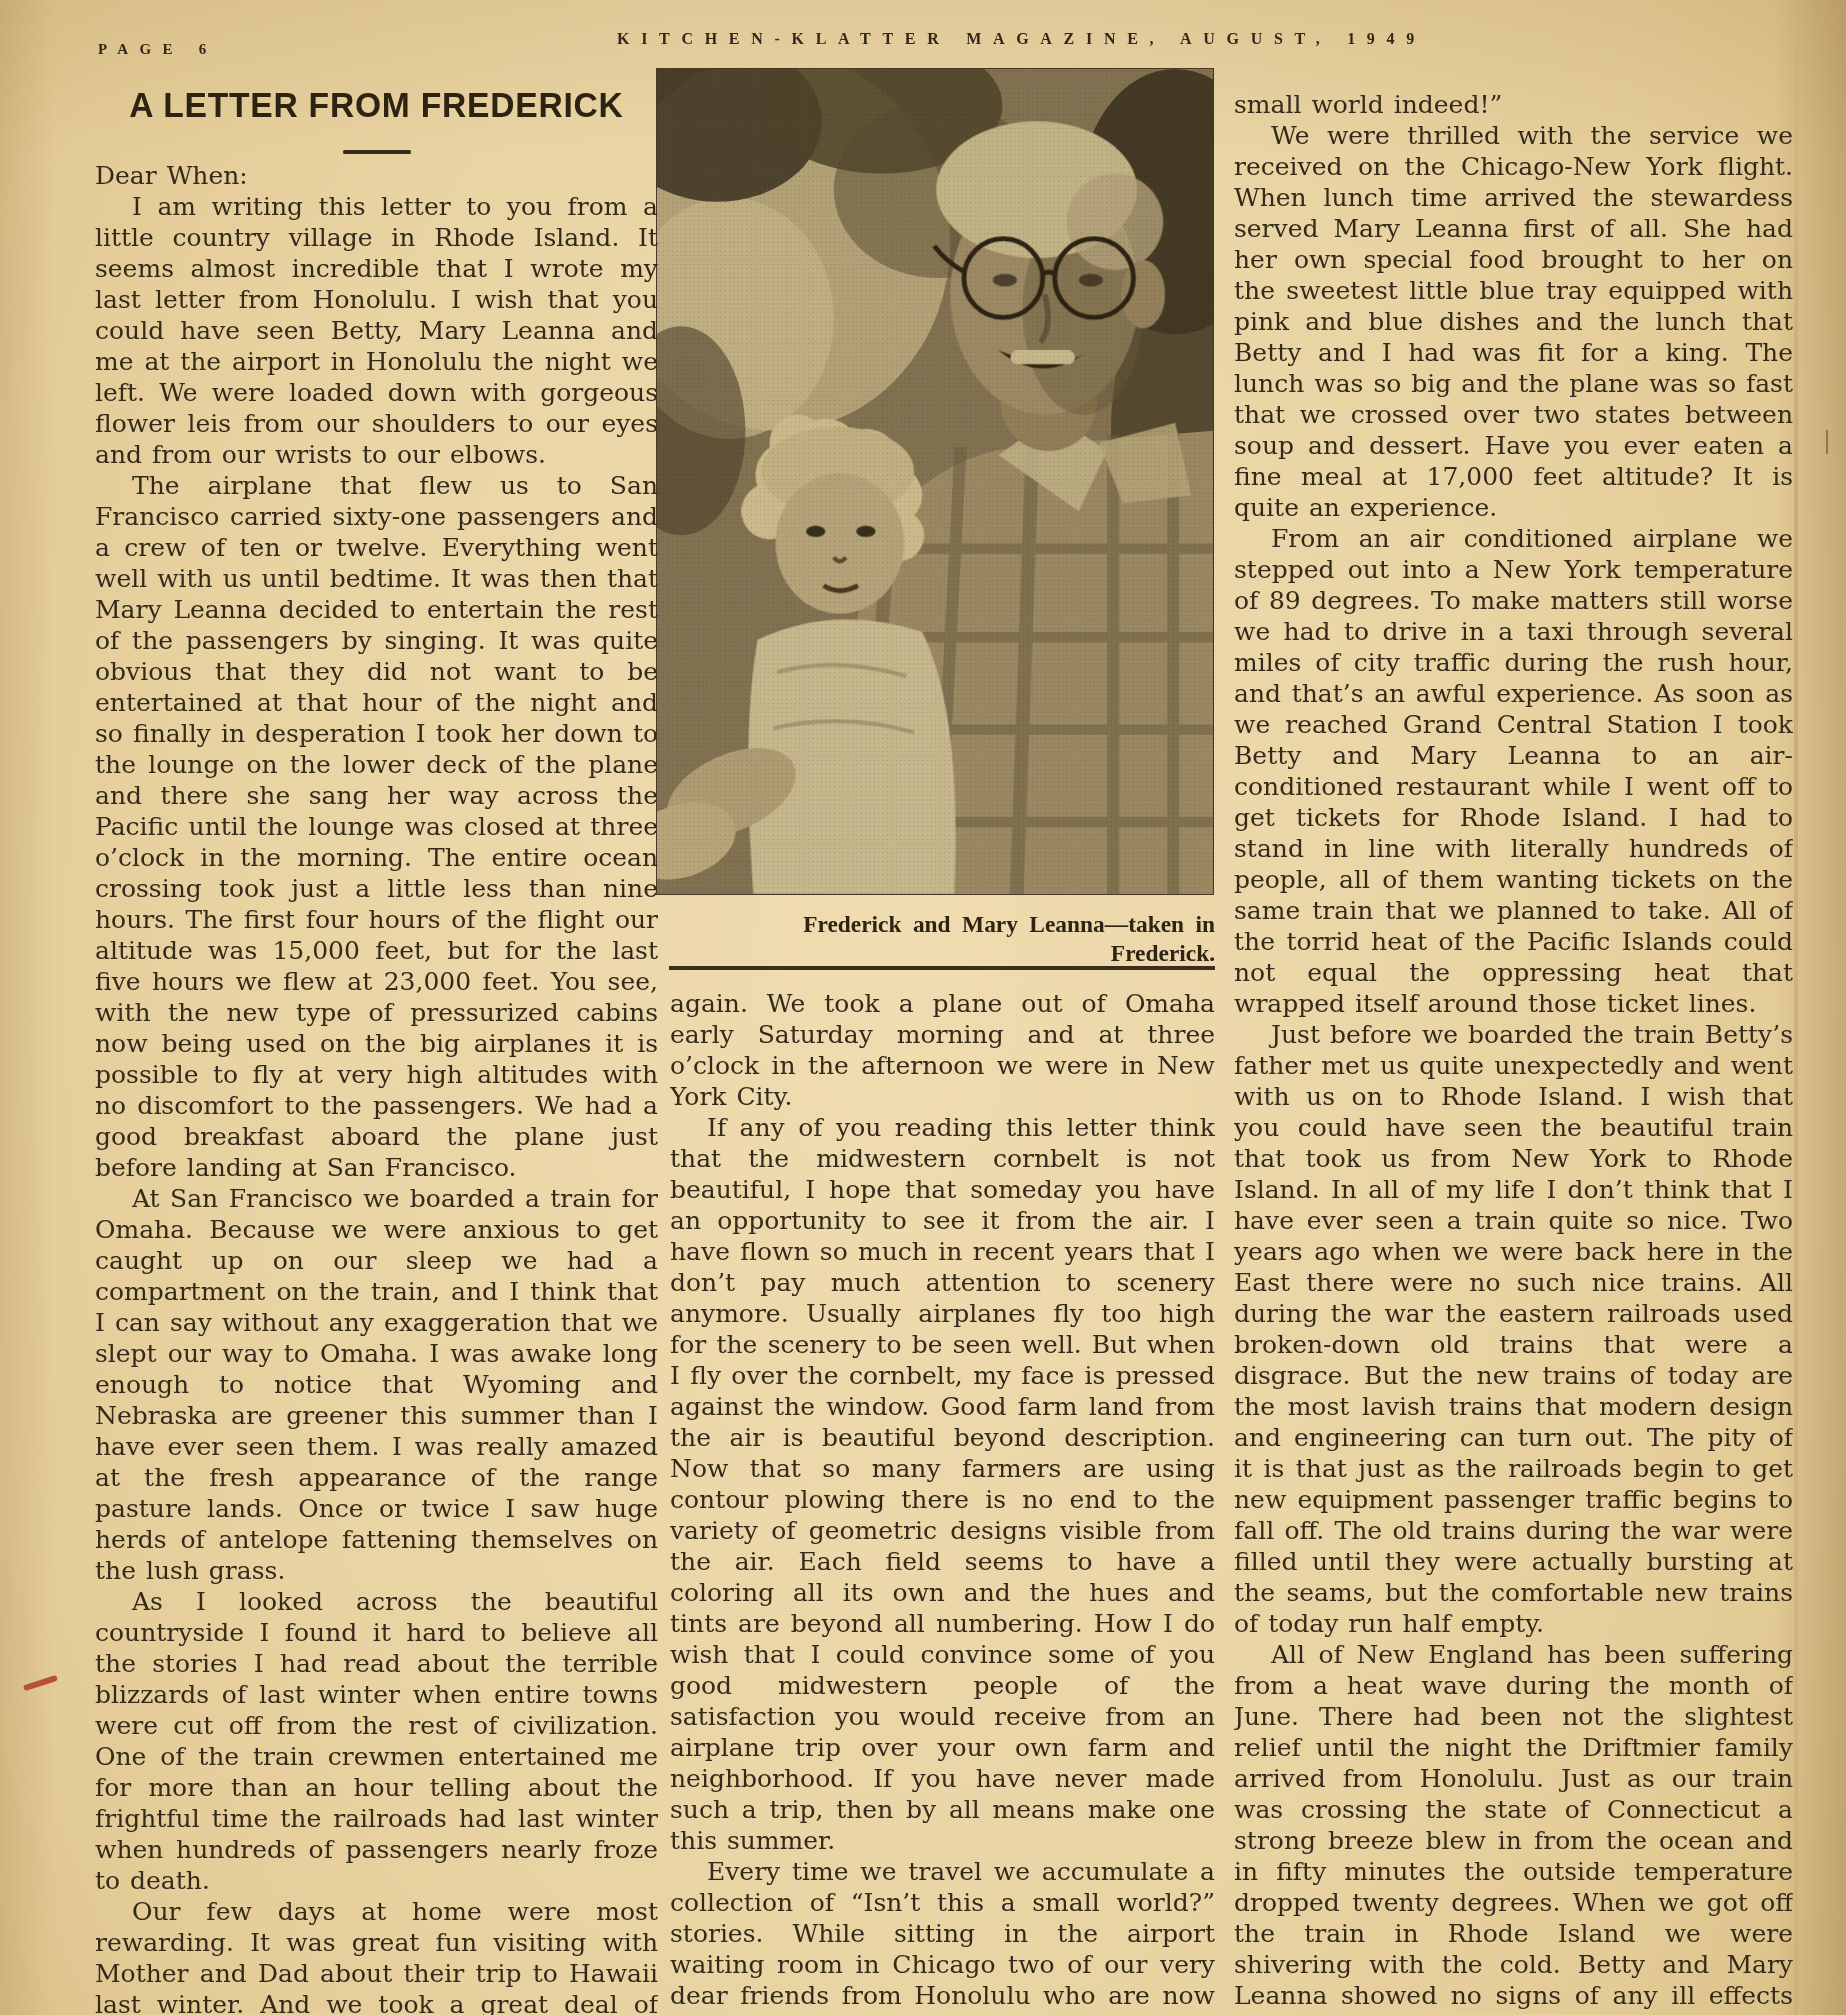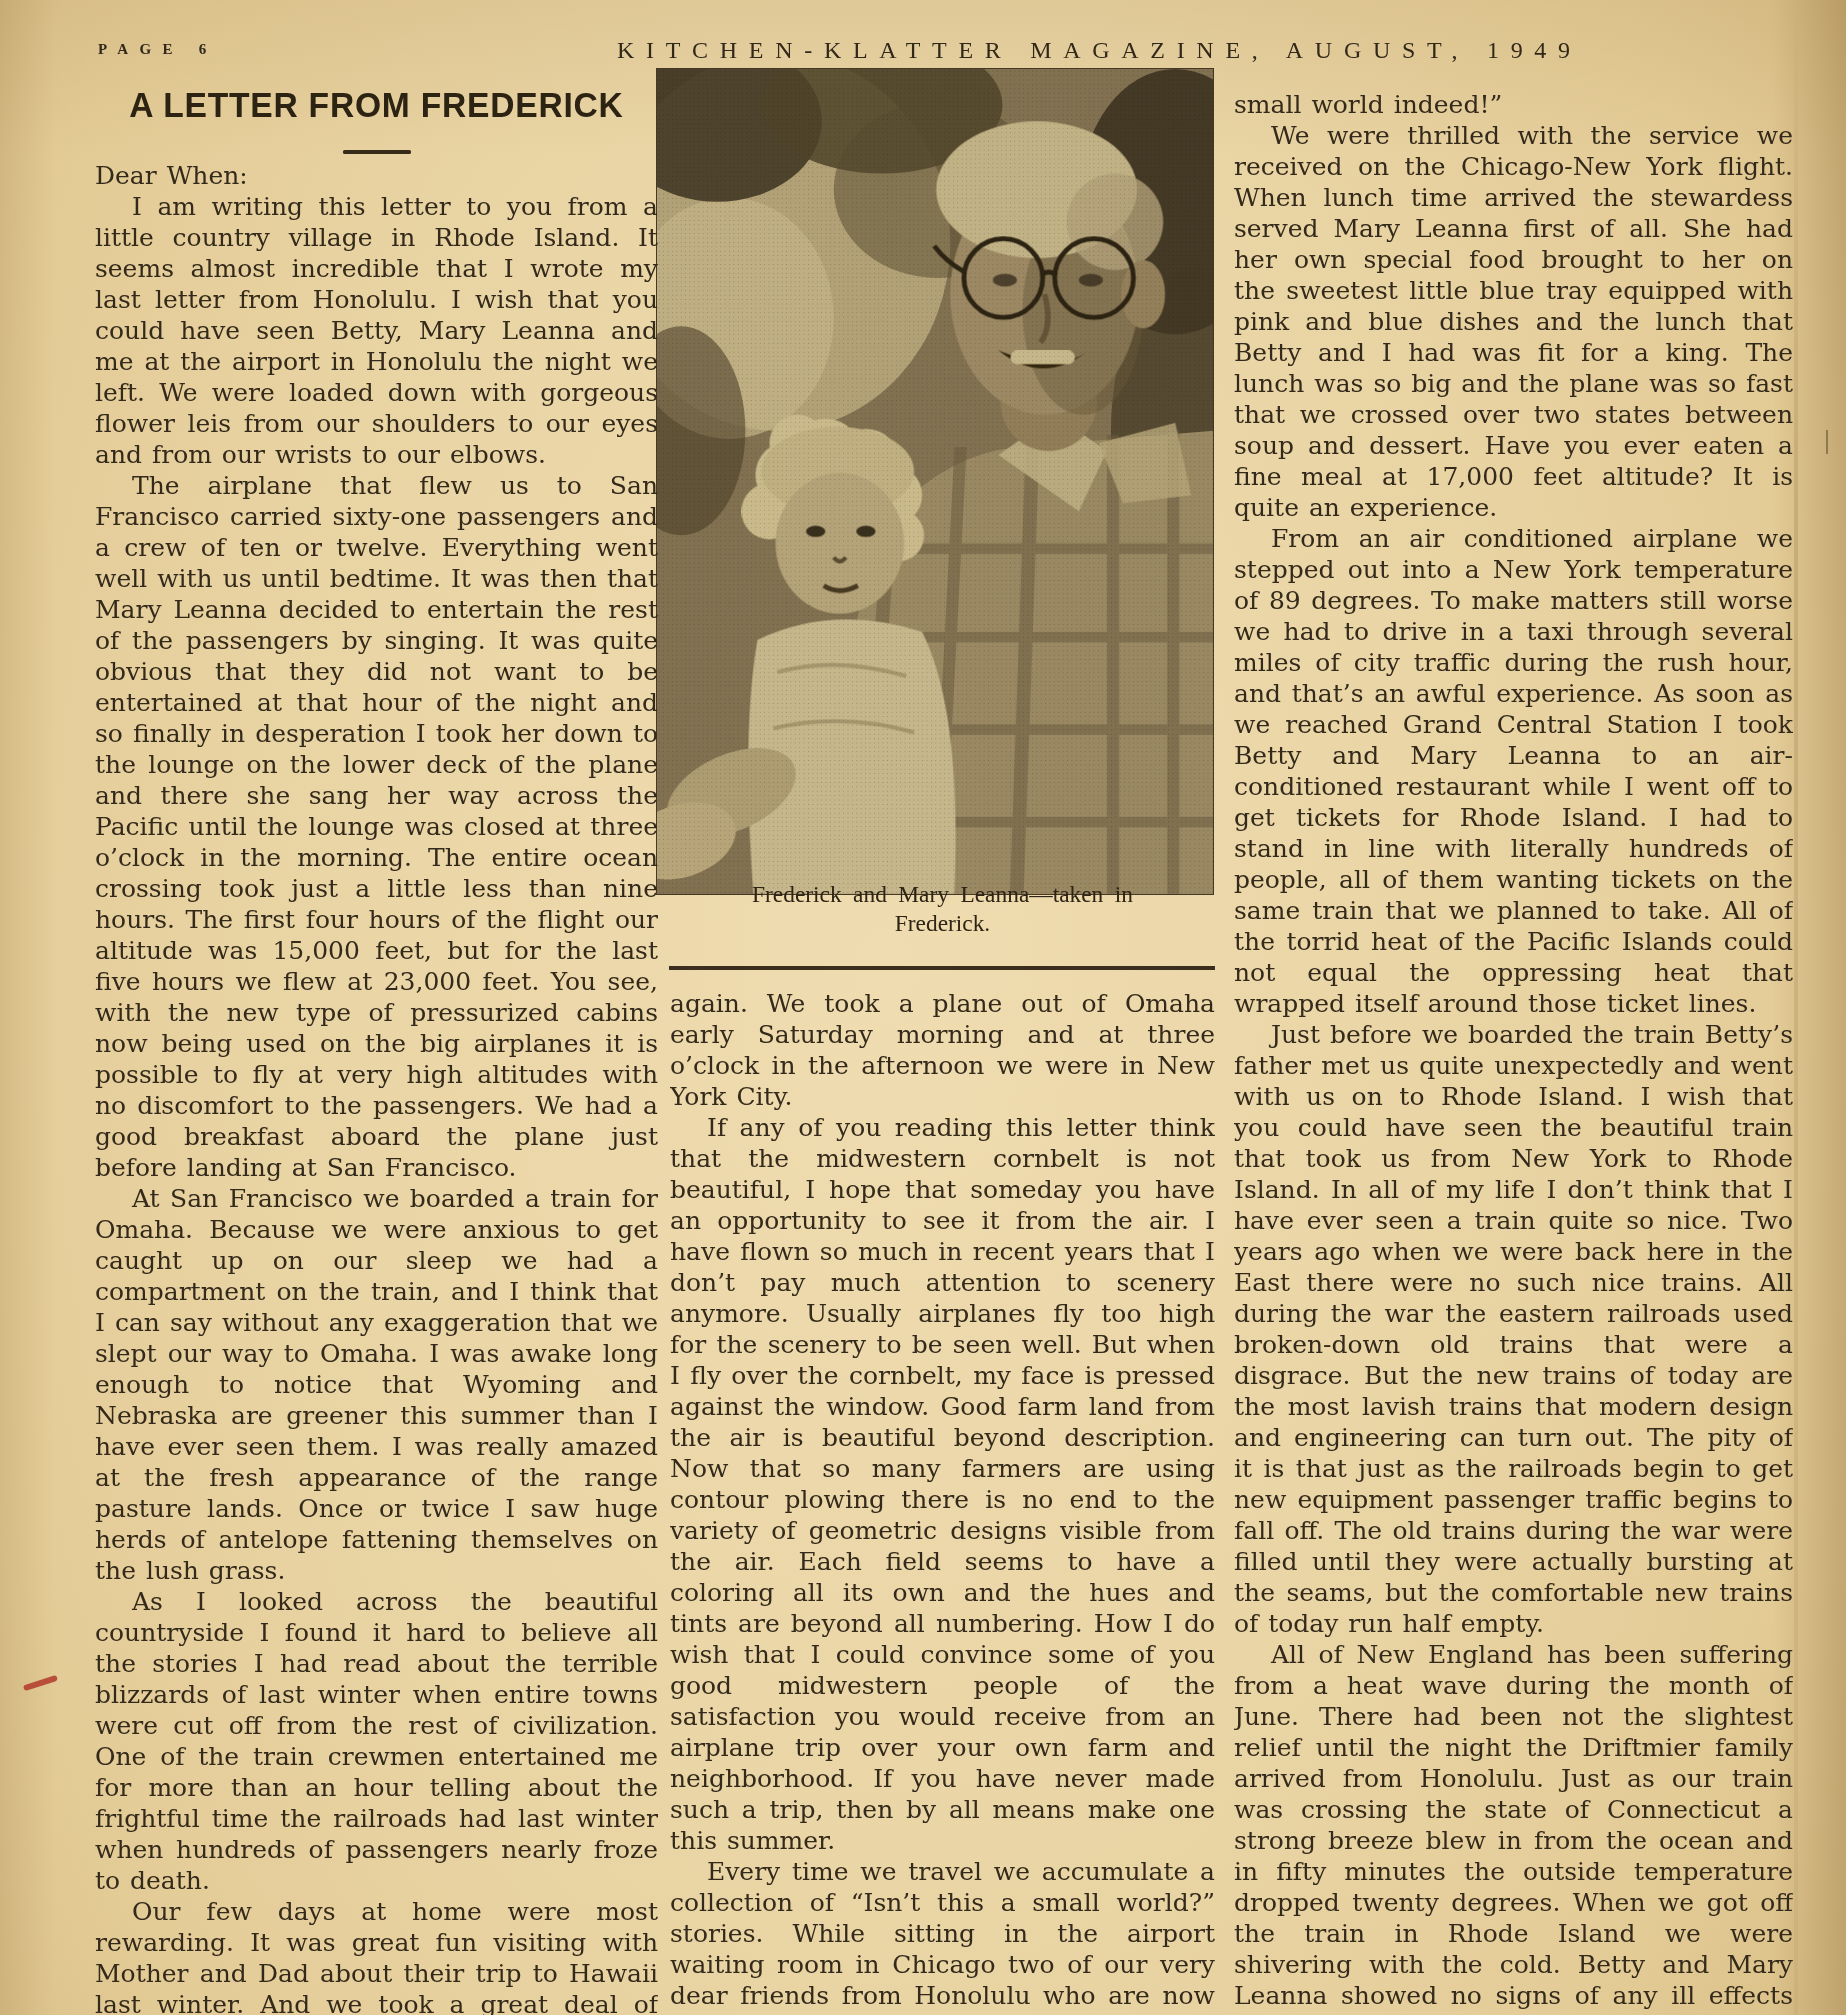--- a/index.html
+++ b/index.html
@@ -12,23 +12,23 @@
       radial-gradient(ellipse at 48% 38%, #efdcb0 0%, #e9d4a4 45%, #e3cb96 70%, #d6ba80 90%, #c3a264 100%);
   }
   .page{position:absolute;inset:0;color:#32281a;}
   
   .hdr-page{
     position:absolute;left:98px;top:41px;
     font-family:"Liberation Serif", serif;font-weight:bold;
     font-size:15px;letter-spacing:11.3px;white-space:nowrap;
   }
   .hdr-title{
-    position:absolute;left:617px;top:37px;
-    font-family:"Liberation Serif", serif;font-weight:normal;
-    font-size:24px;letter-spacing:11.7px;white-space:nowrap;
+    position:absolute;left:617px;top:30px;
+    font-family:"Liberation Serif", serif;font-weight:bold;
+    font-size:16px;letter-spacing:11.7px;white-space:nowrap;
   }
   
   .art-title{
     position:absolute;left:95px;top:85px;width:563px;
     text-align:center;font-family:"Liberation Sans", sans-serif;
     font-weight:bold;font-size:35px;letter-spacing:0.8px;
     transform:scaleX(.96);transform-origin:center;
     color:#2c2313;white-space:nowrap;
   }
   .art-title-rule{
@@ -54,22 +54,22 @@
     overflow:hidden;background:#8a7a58;
   }
   .photo svg{display:block;width:100%;height:100%;}
   .halftone{
     position:absolute;inset:0;pointer-events:none;
     background-image:radial-gradient(rgba(40,30,14,.28) 22%, rgba(40,30,14,0) 26%);
     background-size:4.4px 4.4px;
     mix-blend-mode:multiply;
   }
   .caption{
-    position:absolute;left:670px;top:880px;width:545px;
-    text-align:center;font-family:"Liberation Serif", serif;font-weight:normal;
+    position:absolute;left:670px;top:910px;width:545px;
+    text-align:right;font-family:"Liberation Serif", serif;font-weight:bold;
     font-size:23.4px;line-height:29px;color:#2e2415;word-spacing:5.6px;
   }
   .caption-rule{
     position:absolute;left:669px;top:966px;width:546px;height:3.6px;
     background:#3a2f1c;
   }
   
   .red-mark{
     position:absolute;left:23.4px;top:1680px;width:35px;height:6.4px;
     background:#b23a2c;transform:rotate(-18deg);border-radius:3.2px;opacity:.85;

